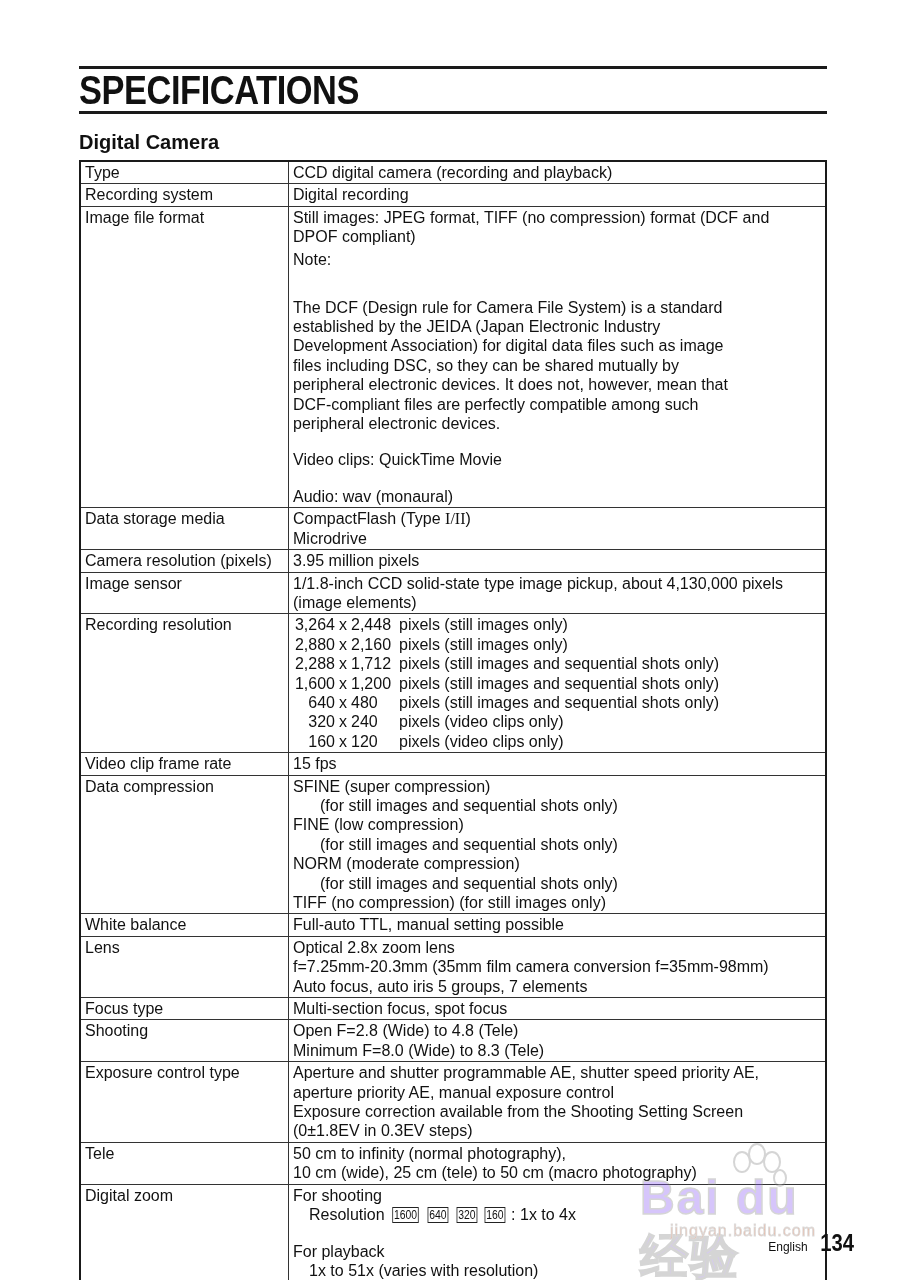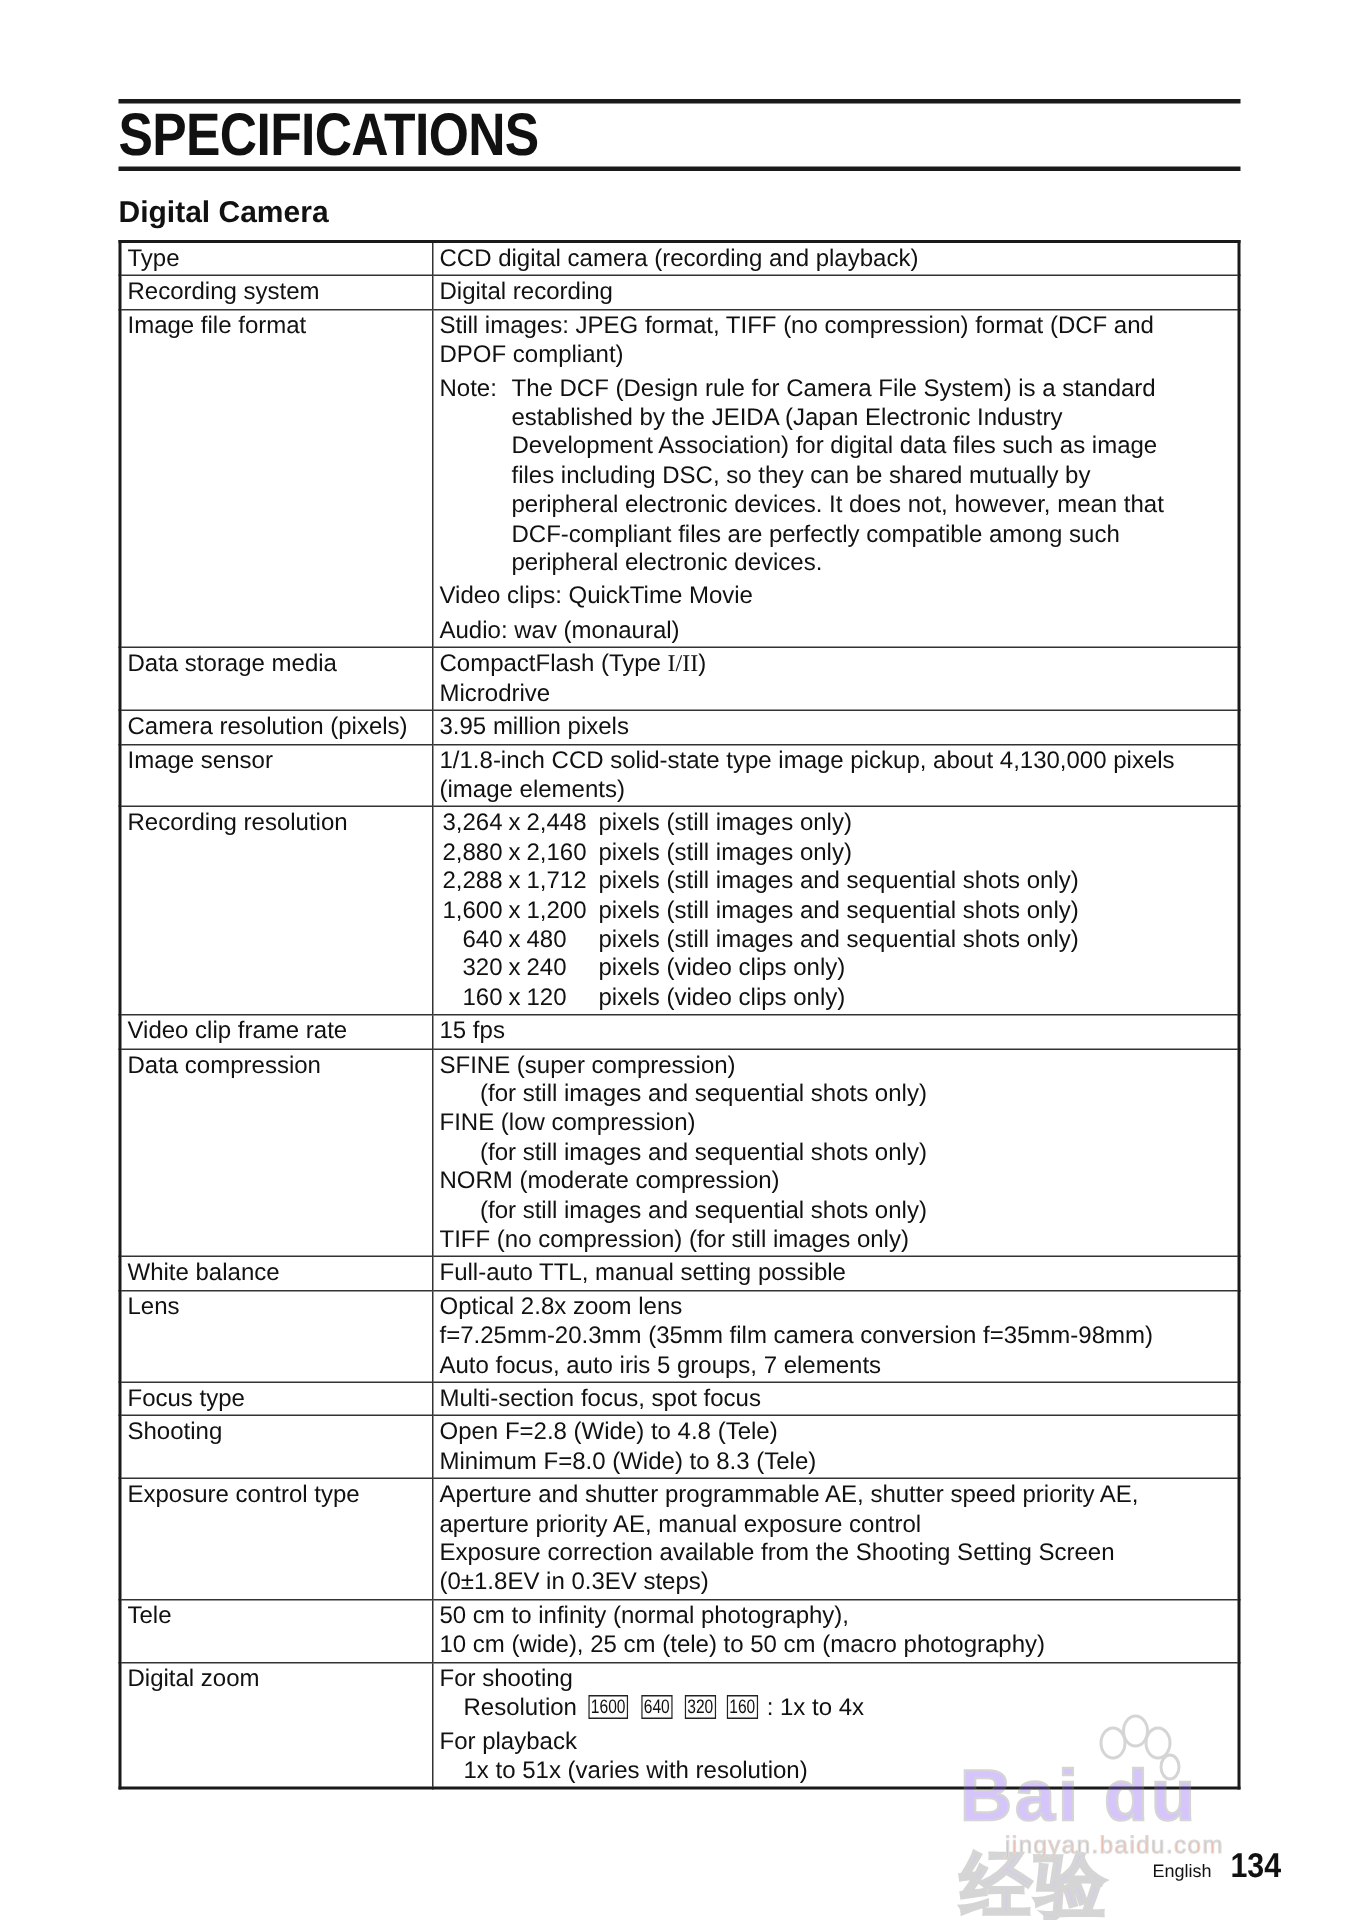--- a/index.html
+++ b/index.html
@@ -15,22 +15,22 @@
   .section-title { position: absolute; left: 79px; top: 130px; margin: 0;
                    font-weight: 700; font-size: 20px; line-height: 24px; color: #111; }
   table.spec { position: absolute; left: 79px; top: 160px; width: 748px;
                border-collapse: collapse; border: 2px solid #1a1a1a;
                font-size: 16px; line-height: 19.4px; }
   table.spec td { border: 1px solid #333; vertical-align: top; padding: 1px 4px 1px 4px; }
   table.spec td.label { width: 199px; white-space: nowrap; }
   .line { display: block; }
   .line.indent1 { padding-left: 27px; }
   .line.indent2 { padding-left: 16px; }
-  .line.gap { margin-top: 3px; }
-  .note { display: flex; margin-top: 3px; }
+  .line.gap { margin-top: 17px; }
+  .note { display: flex; margin-top: 3px; flex-direction: column; }
   .note .note-label { flex: 0 0 48px; }
   .note .note-text { flex: 1; }
   .res-line { display: flex; }
   .res-w { width: 59px; text-align: right; }
   .res-sep { width: 22px; text-align: center; }
   .res-h { width: 39px; text-align: right; padding-right: 4px; }
   .roman { font-family: "Liberation Serif", serif; margin-top: 48px; }
   .res-icon { display: inline-block; border: 1px solid #222; font-size: 13px; line-height: 14px;
               padding: 0 1px; margin-right: 3px; transform: scaleX(0.8); transform-origin: center;
               font-weight: 400; vertical-align: 1px; }

